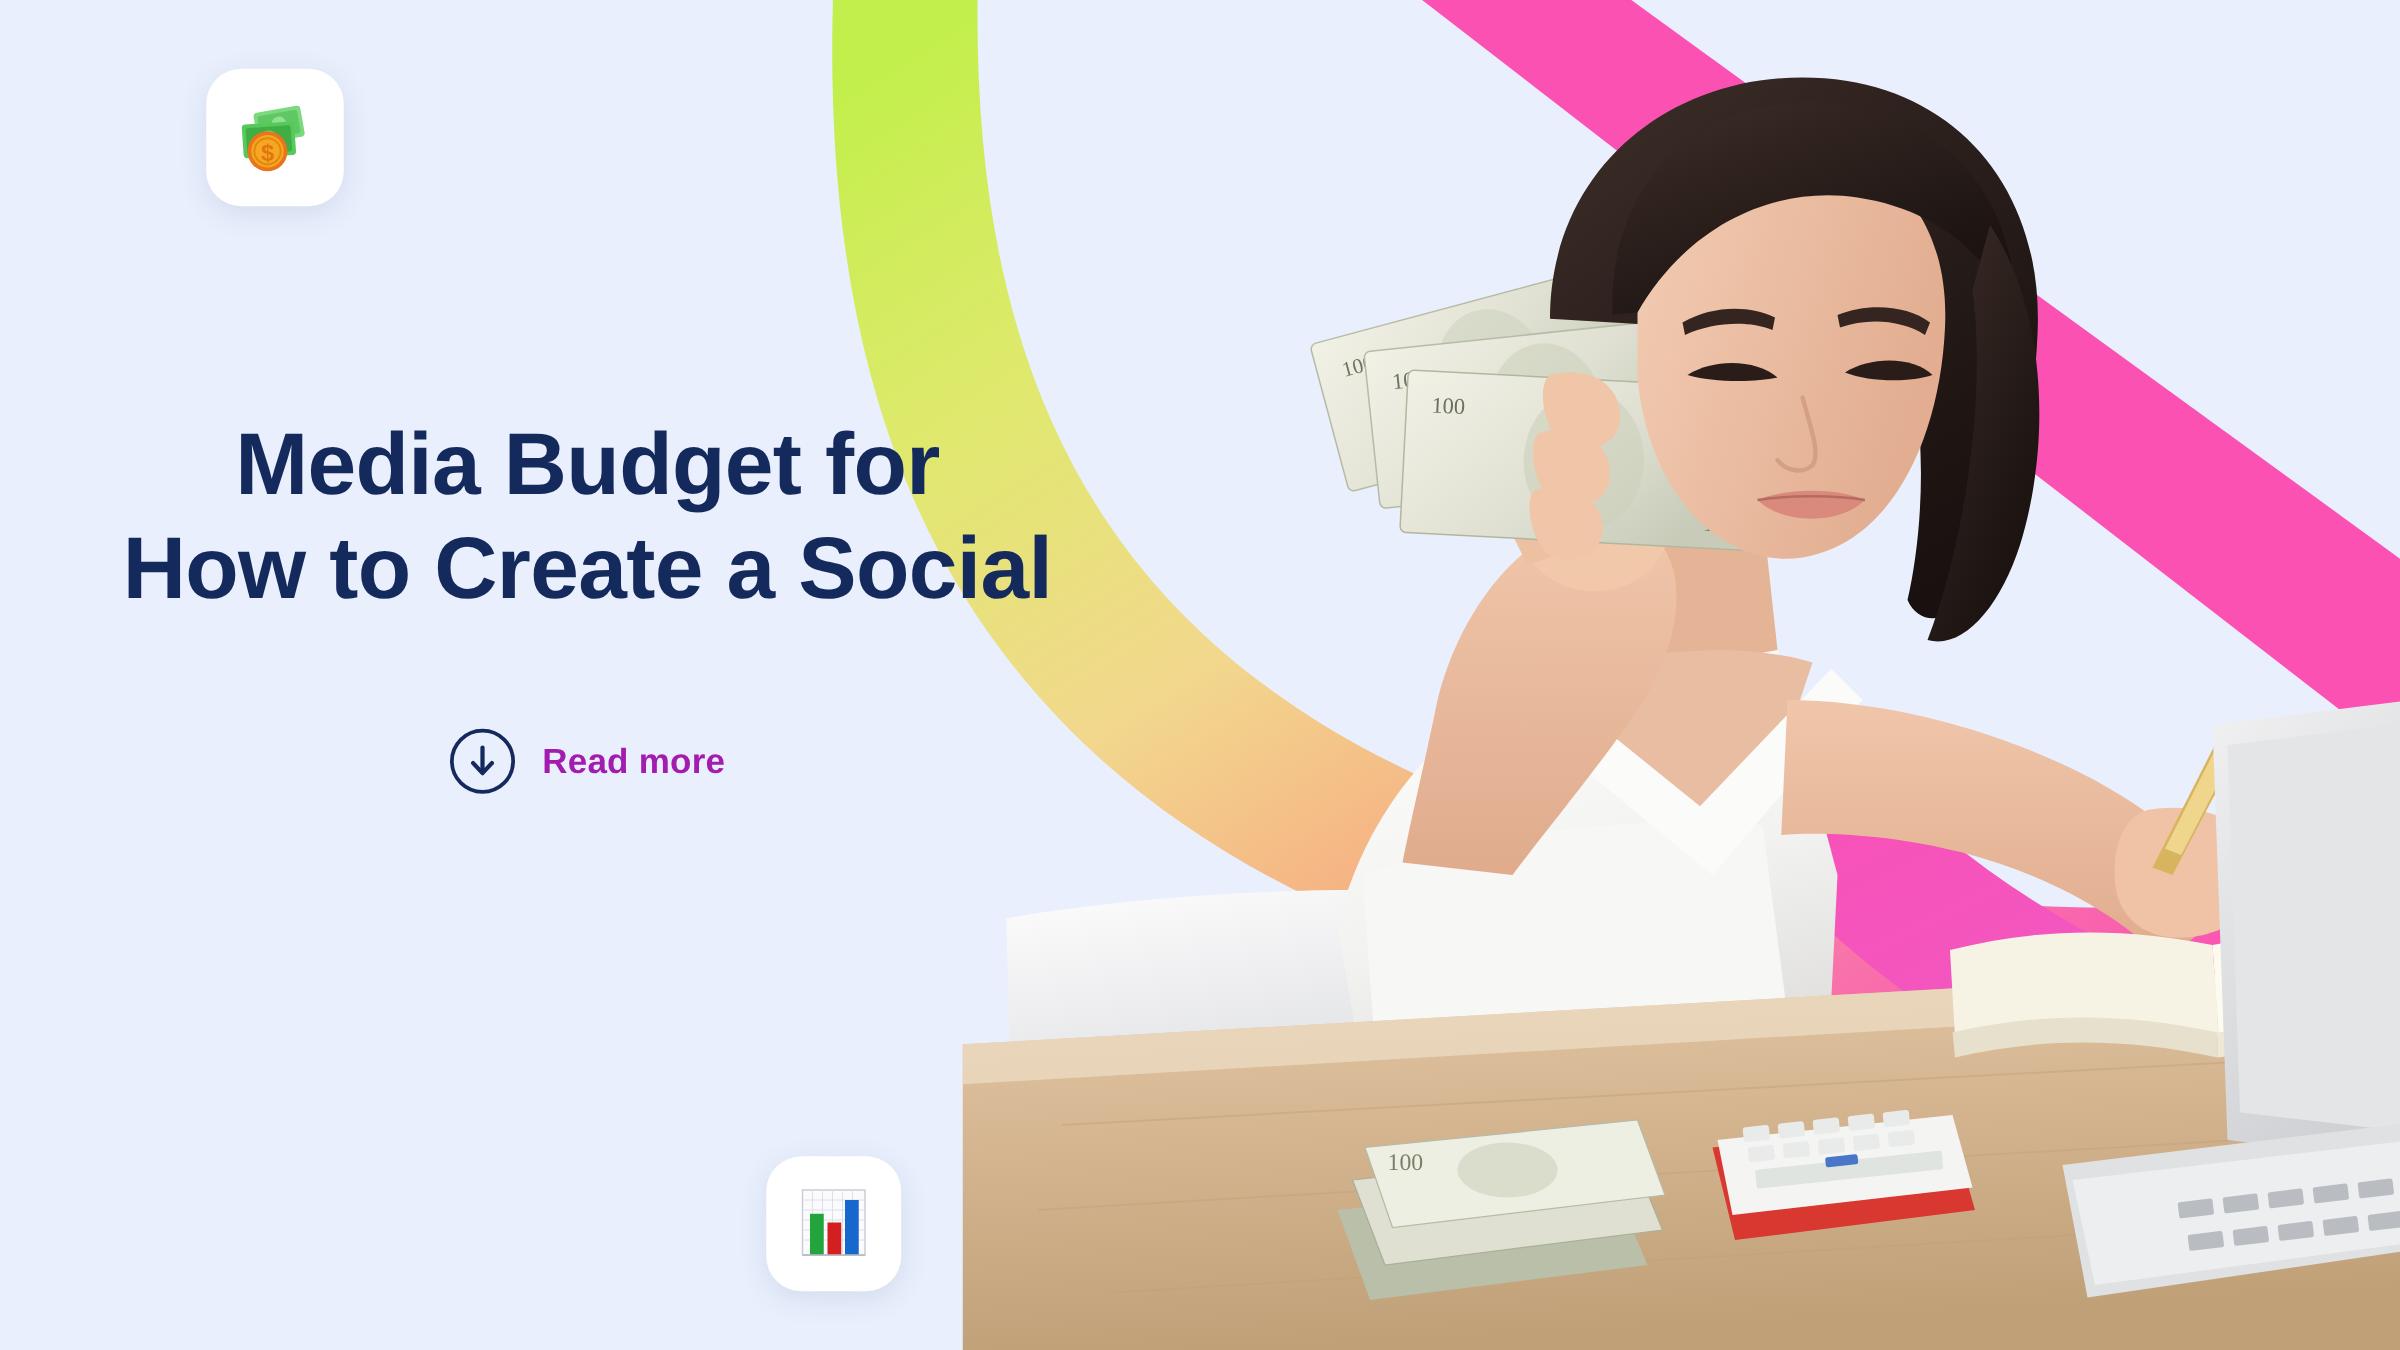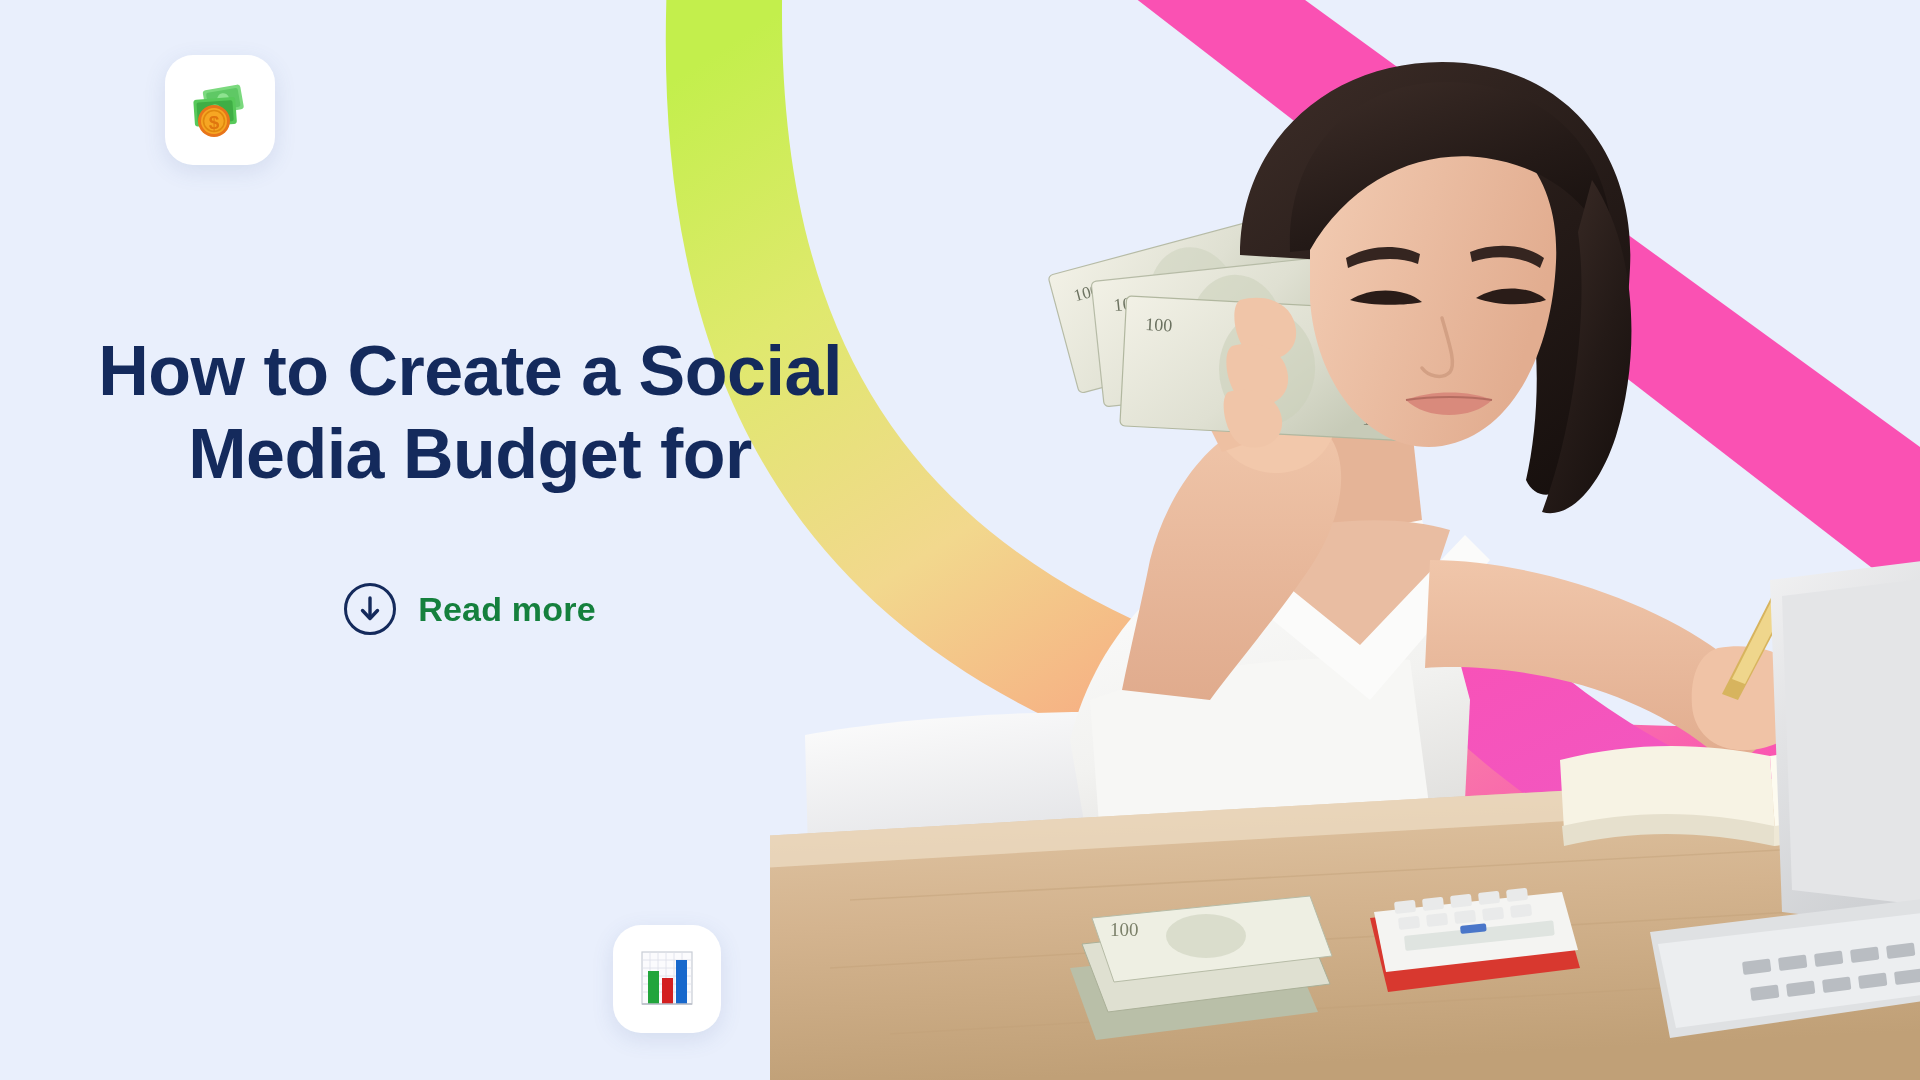--- a/index.html
+++ b/index.html
@@ -70,22 +70,22 @@
   .rm-circle {
     width:52px; height:52px;
     border:3px solid #142a5c;
     border-radius:50%;
     display:flex;
     align-items:center;
     justify-content:center;
     flex:none;
   }
   .rm-label {
-    color:#15803d;
-    font-size:34px;
+    color:#a21caf;
+    font-size:28px;
     font-weight:bold;
     letter-spacing:0.2px;
   }
 
   
   .badge {
     position:absolute;
     background:#ffffff;
     border-radius:28px;
     box-shadow:0 6px 22px rgba(70,90,150,.13);
@@ -322,22 +322,22 @@
           <rect x="1052" y="980" width="28" height="13" rx="2" transform="rotate(-7 1052 980)"></rect>
           <rect x="1088" y="976" width="28" height="13" rx="2" transform="rotate(-7 1088 976)"></rect>
           <rect x="1124" y="972" width="28" height="13" rx="2" transform="rotate(-7 1124 972)"></rect>
         </g>
       </g>
     </svg>
   </div>
 
   <div class="text-block">
     <h1 class="headline">
+      <span class="ln">Media Budget for</span>
       <span class="ln">How to Create a Social</span>
-      <span class="ln">Media Budget for</span>
     </h1>
 
     <div class="read-more">
       <span class="rm-circle">
         <svg width="26" height="28" viewBox="0 0 26 28" aria-hidden="true">
           <path d="M13 3 L13 22" stroke="#142a5c" stroke-width="3.4" stroke-linecap="round" fill="none"></path>
           <path d="M5.5 15.5 L13 23.5 L20.5 15.5" stroke="#142a5c" stroke-width="3.4" stroke-linecap="round" stroke-linejoin="round" fill="none"></path>
         </svg>
       </span>
       <span class="rm-label">Read more</span>

